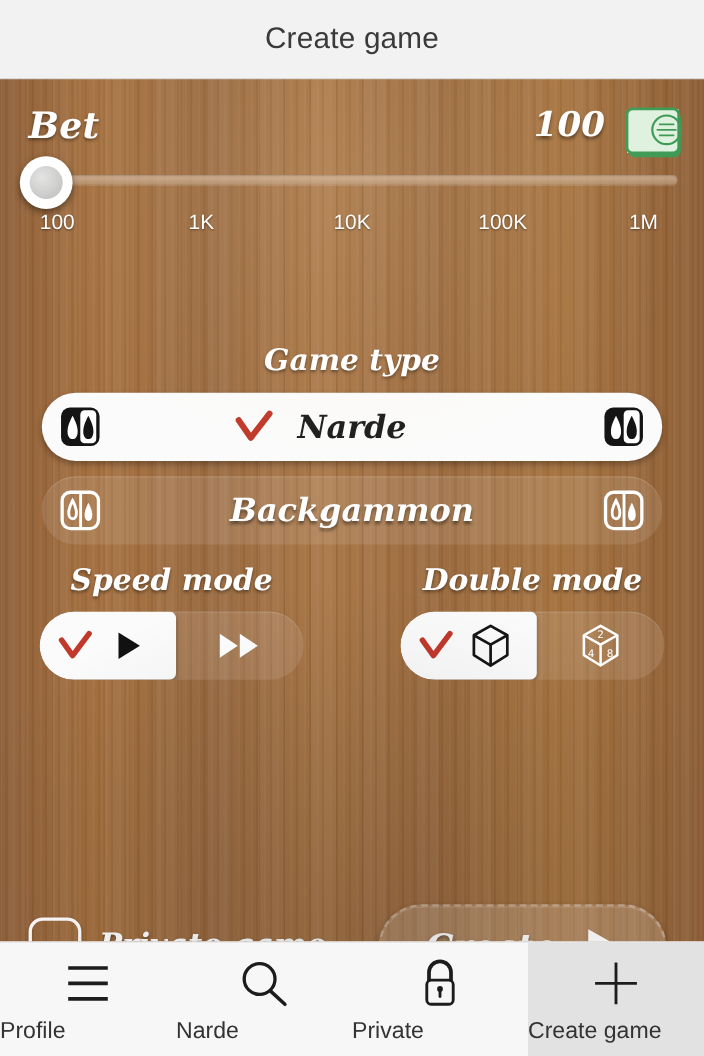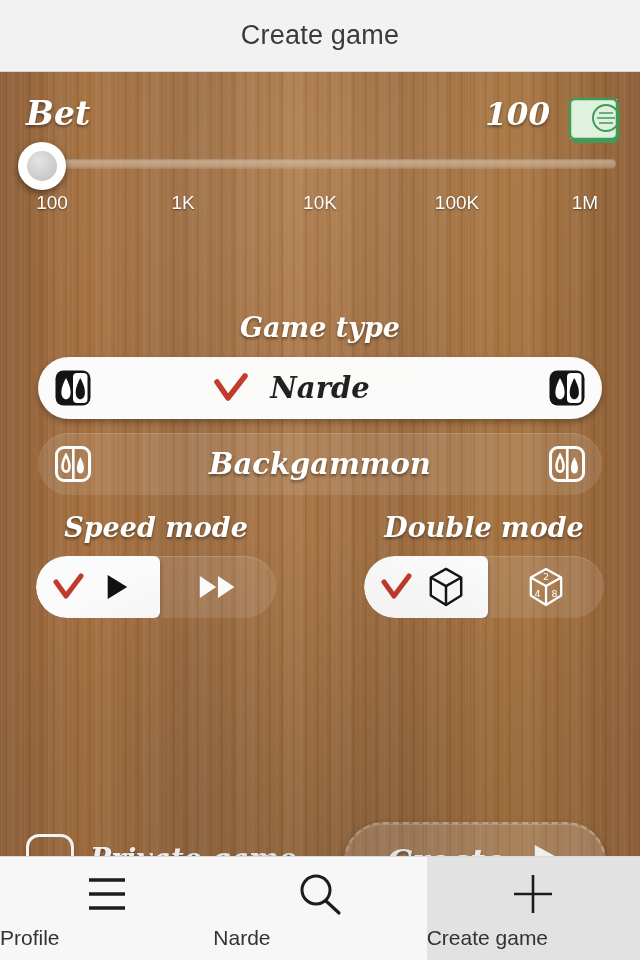--- a/index.html
+++ b/index.html
@@ -355,20 +355,31 @@
     </div>
     <div class="nav-item">
       <span class="ni">
         <svg viewBox="0 0 52 46" width="52" height="46">
           <circle cx="22" cy="19" r="14" fill="none" stroke="#1c1c1c" stroke-width="3"></circle>
           <path d="M32 30 L45 42" stroke="#1c1c1c" stroke-width="3.2" stroke-linecap="round"></path>
         </svg>
       </span>
       <span class="nl">Narde</span>
     </div>
+    <div class="nav-item">
+      <span class="ni">
+        <svg viewBox="0 0 52 46" width="52" height="46">
+          <path d="M16 21 V13 A10 10 0 0 1 36 13 V21" fill="none" stroke="#1c1c1c" stroke-width="3.4"></path>
+          <rect x="14" y="20" width="24" height="22" rx="4" fill="none" stroke="#1c1c1c" stroke-width="2.6"></rect>
+          <circle cx="26" cy="28" r="2.6" fill="#1c1c1c"></circle>
+          <path d="M26 29 V35" stroke="#1c1c1c" stroke-width="2.6" stroke-linecap="round"></path>
+        </svg>
+      </span>
+      <span class="nl">Private</span>
+    </div>
     <div class="nav-item active">
       <span class="ni">
         <svg viewBox="0 0 52 46" width="52" height="46">
           <path d="M26 4 V42 M7 23 H45" stroke="#1c1c1c" stroke-width="2.6"></path>
         </svg>
       </span>
       <span class="nl">Create game</span>
     </div>
   </div>
 

